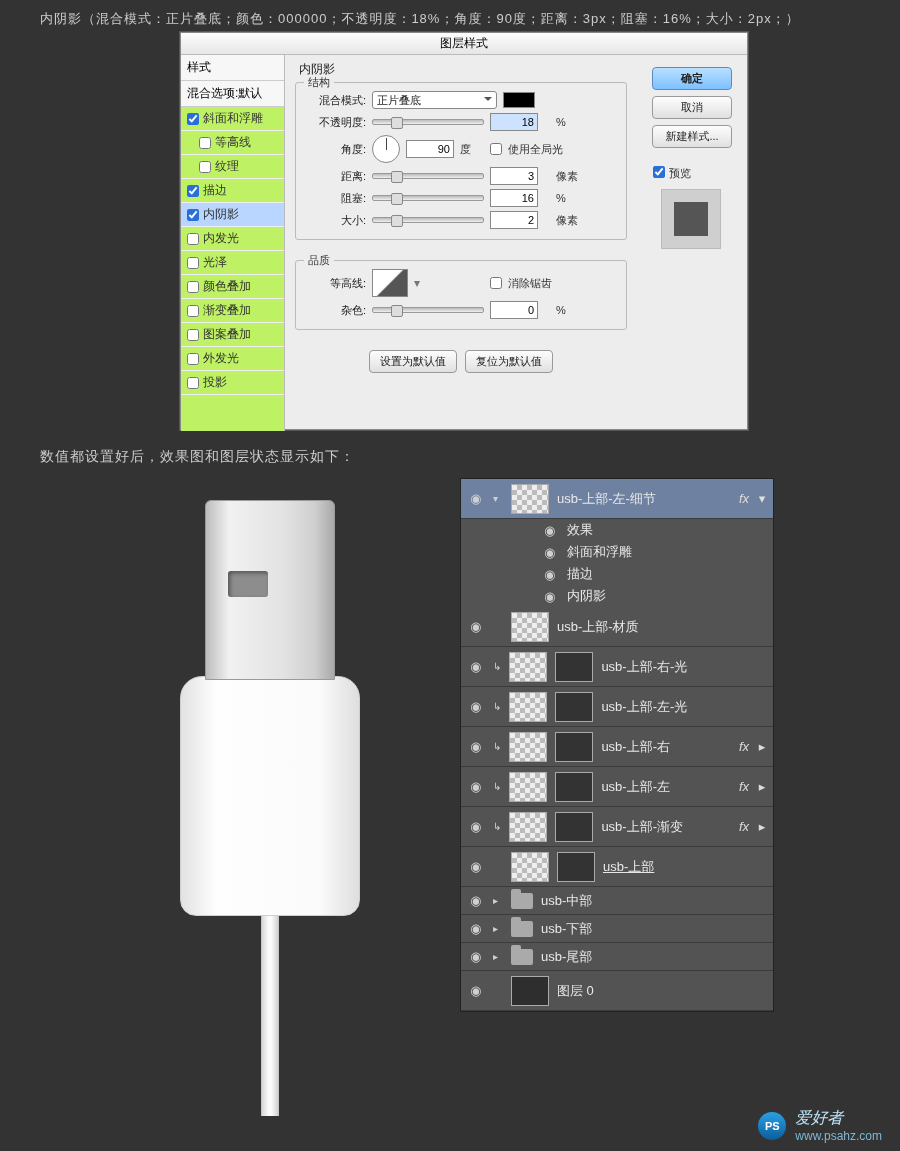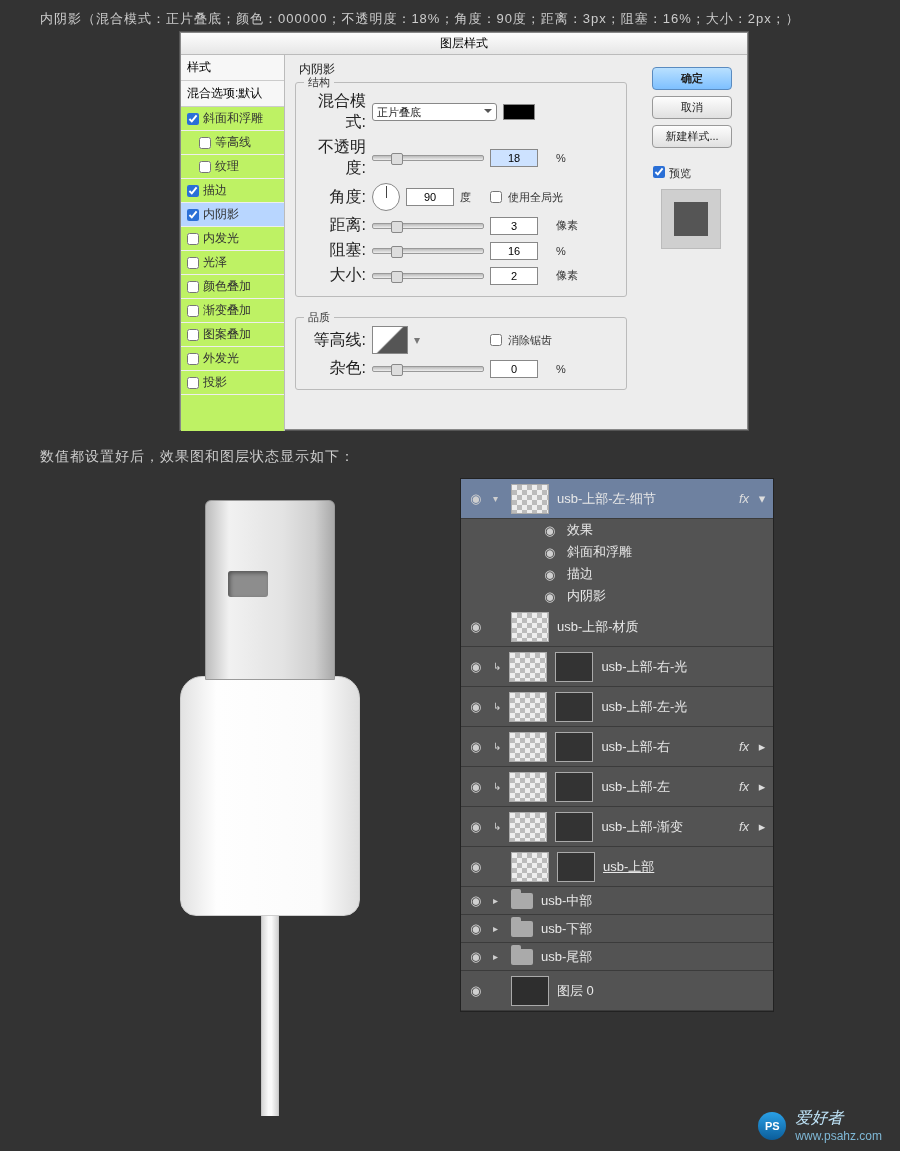--- a/index.html
+++ b/index.html
@@ -10,24 +10,24 @@
 .dlg-body{display:flex;height:calc(100% - 20px)}
 .dlg-left{width:104px;border-right:1px solid #bbb;background:#bef264}
 .dlg-left .hdr{padding:4px 6px;border-bottom:1px solid #ccc;background:#f7f7f7}
 .dlg-left .row{display:flex;align-items:center;gap:4px;padding:3px 6px;border-bottom:1px solid #eee;color:#333}
 .dlg-left .row.sel{background:#b8d6ff}
 .dlg-left .row input[type=checkbox]{width:12px;height:12px}
 .dlg-mid{flex:1;padding:6px 10px}
 .gbox{border:1px solid #bbb;border-radius:3px;margin-bottom:20px;padding:8px 10px 10px;position:relative}
 .gbox .gt{position:absolute;top:-8px;left:8px;background:#ededed;padding:0 4px;font-size:11px;color:#333}
 .grid4{display:grid;grid-template-columns:60px 1fr 60px 60px;align-items:center;gap:4px 6px;color:#222}
-.lab{text-align:right;font-size:16px}
+.lab{text-align:right;font-size:11px}
 .slider{height:6px;background:linear-gradient(#bbb,#eee);border:1px solid #999;border-radius:2px;position:relative}
 .slider::after{content:"";position:absolute;left:16%;top:-3px;width:10px;height:10px;background:#ddd;border:1px solid #888;border-radius:2px}
-.inp{width:48px;height:18px;border:1px solid #888;background:#fff;text-align:center;padding:0 3px;font-size:11px}
+.inp{width:48px;height:18px;border:1px solid #888;background:#fff;text-align:right;padding:0 3px;font-size:11px}
 .inp.big{width:48px;background:#cde2ff}
 .sel{display:flex;align-items:center;gap:6px}
 .combobox{width:125px;height:18px;background:#fff;border:1px solid #888;border-radius:3px;padding:0 18px 0 4px;position:relative;font-size:11px;line-height:16px}
 .combobox::after{content:"";position:absolute;right:4px;top:5px;border:4px solid transparent;border-top-color:#555}
 .colorswatch{width:32px;height:16px;background:#000;border:1px solid #888}
 .dial{width:28px;height:28px;border:1px solid #888;border-radius:50%;position:relative;background:#fff}
 .dial::after{content:"";position:absolute;left:50%;top:2px;width:1px;height:12px;background:#444;transform-origin:bottom center}
 .qualbox{width:36px;height:28px;border:1px solid #888;background:linear-gradient(135deg,#fff 0%,#fff 48%,#555 52%,#555 100%)}
 .btn{display:block;width:80px;margin:6px auto;padding:3px 0;text-align:center;background:linear-gradient(#fdfdfd,#e0e0e0);border:1px solid #999;border-radius:4px;font-size:11px;color:#222}
 .btn.blue{background:linear-gradient(#b9e0ff,#7ec0ff);border-color:#5a8bc0;font-weight:bold}
@@ -182,20 +182,24 @@
               <span class="mini">消除锯齿</span>
             </div>
 
           <div class="lab">杂色:</div>
           <div class="slider"></div>
           <input class="inp" value="0" style="">
           <div class="mini">%</div>
         </div>
       </div>
 
+      <div class="flex">
+        <div class="btn" style="width:auto;padding:3px 10px;margin:0">设置为默认值</div>
+        <div class="btn" style="width:auto;padding:3px 10px;margin:0">复位为默认值</div>
+      </div>
     </div>
 
     <div class="dlg-right">
       <div class="btn blue">确定</div>
       <div class="btn">取消</div>
       <div class="btn">新建样式...</div>
       <div class="prevchk">
           <input type="checkbox" class="chk" checked="" style="">
           <span class="mini">预览</span>
         </div>

